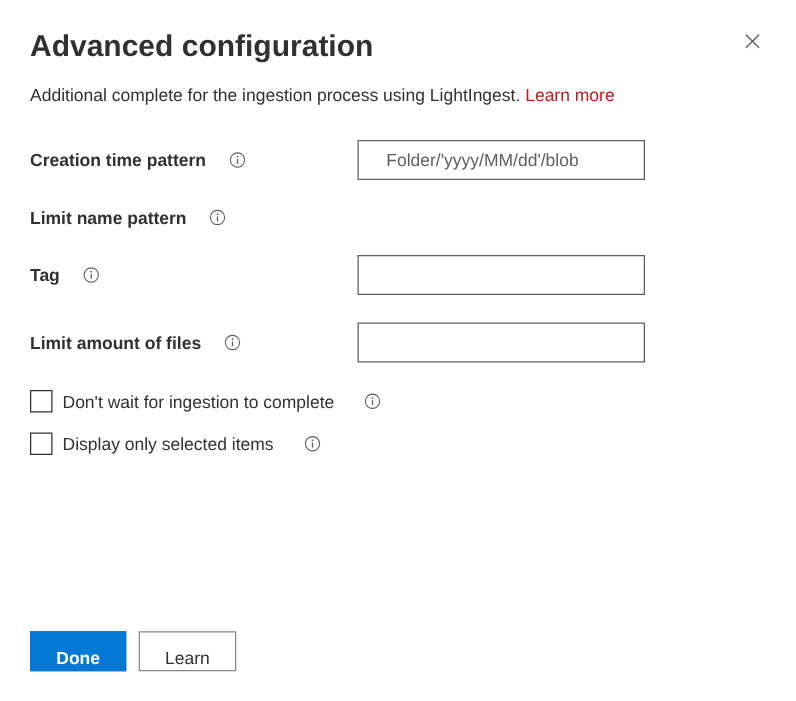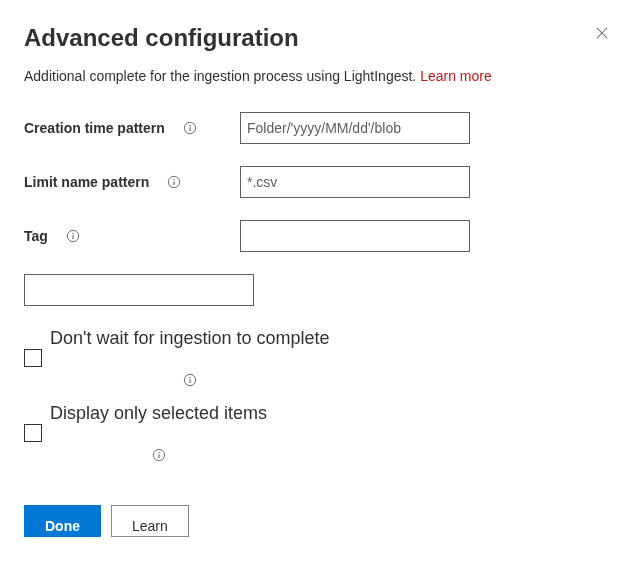--- a/index.html
+++ b/index.html
@@ -67,50 +67,50 @@
       flex-shrink: 0;
     }
     .info-icon svg {
       width: 14px;
       height: 14px;
     }
     .text-input {
       width: 230px;
       height: 32px;
       border: 1px solid #605e5c;
-      padding: 0 6px;
+      padding: 0 22px;
       font-size: 14px;
       font-family: inherit;
       color: #323130;
       background: #ffffff;
+      margin-left: 46px;
     }
     .text-input::placeholder {
       color: #605e5c;
     }
     .checkbox-row {
       display: flex;
       align-items: center;
       gap: 8px;
       margin-bottom: 16px;
     }
     .checkbox {
       width: 18px;
       height: 18px;
       border: 1px solid #323130;
       background: #ffffff;
       cursor: pointer;
       flex-shrink: 0;
     }
     .checkbox-label {
-      font-size: 18px;
+      font-size: 14px;
       color: #323130;
       display: flex;
       align-items: center;
       gap: 24px;
-      flex-direction: column;
     }
     .footer {
       position: absolute;
       bottom: 24px;
       left: 24px;
       display: flex;
       gap: 10px;
     }
     .btn {
       height: 32px;
@@ -168,38 +168,47 @@
   <label class="form-label">
     <span>Limit name pattern</span>
     <span class="info-icon">
       <svg viewBox="0 0 16 16">
           <circle cx="8" cy="8" r="6.5" stroke="currentColor" stroke-width="1" fill="none"></circle>
           <circle cx="8" cy="5" r="0.8" fill="currentColor"></circle>
           <rect x="7.4" y="7" width="1.2" height="4.5" fill="currentColor"></rect>
         </svg>
     </span>
   </label>
-  <input type="text" class="text-input" placeholder="*.csv" style="">
 </div>
 
 <div class="form-row">
   <label class="form-label">
     <span>Tag</span>
     <span class="info-icon">
       <svg viewBox="0 0 16 16">
           <circle cx="8" cy="8" r="6.5" stroke="currentColor" stroke-width="1" fill="none"></circle>
           <circle cx="8" cy="5" r="0.8" fill="currentColor"></circle>
           <rect x="7.4" y="7" width="1.2" height="4.5" fill="currentColor"></rect>
         </svg>
     </span>
   </label>
   <input type="text" class="text-input" placeholder="" style="">
 </div>
 
 <div class="form-row">
+  <label class="form-label">
+    <span>Limit amount of files</span>
+    <span class="info-icon">
+      <svg viewBox="0 0 16 16">
+          <circle cx="8" cy="8" r="6.5" stroke="currentColor" stroke-width="1" fill="none"></circle>
+          <circle cx="8" cy="5" r="0.8" fill="currentColor"></circle>
+          <rect x="7.4" y="7" width="1.2" height="4.5" fill="currentColor"></rect>
+        </svg>
+    </span>
+  </label>
   <input type="text" class="text-input" placeholder="" style="">
 </div>
 
 <div class="checkbox-section">
   <div class="checkbox-row">
     <div class="checkbox"></div>
     <label class="checkbox-label">
       <span>Don't wait for ingestion to complete</span>
       <span class="info-icon">
         <svg viewBox="0 0 16 16">

